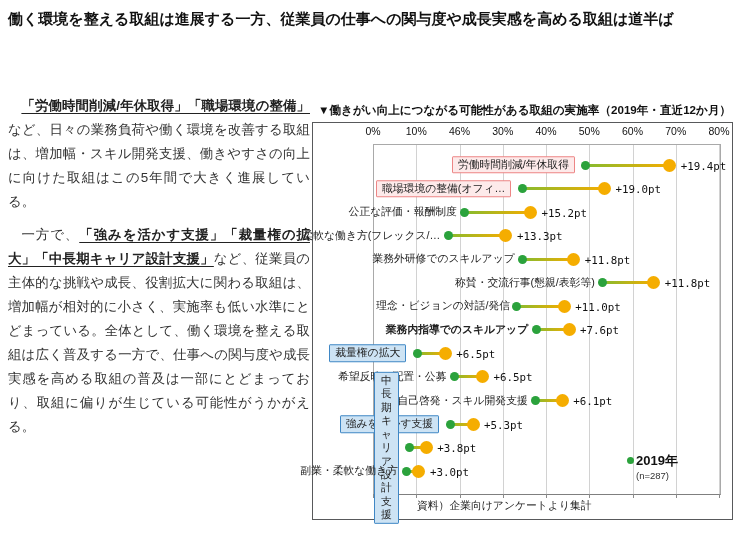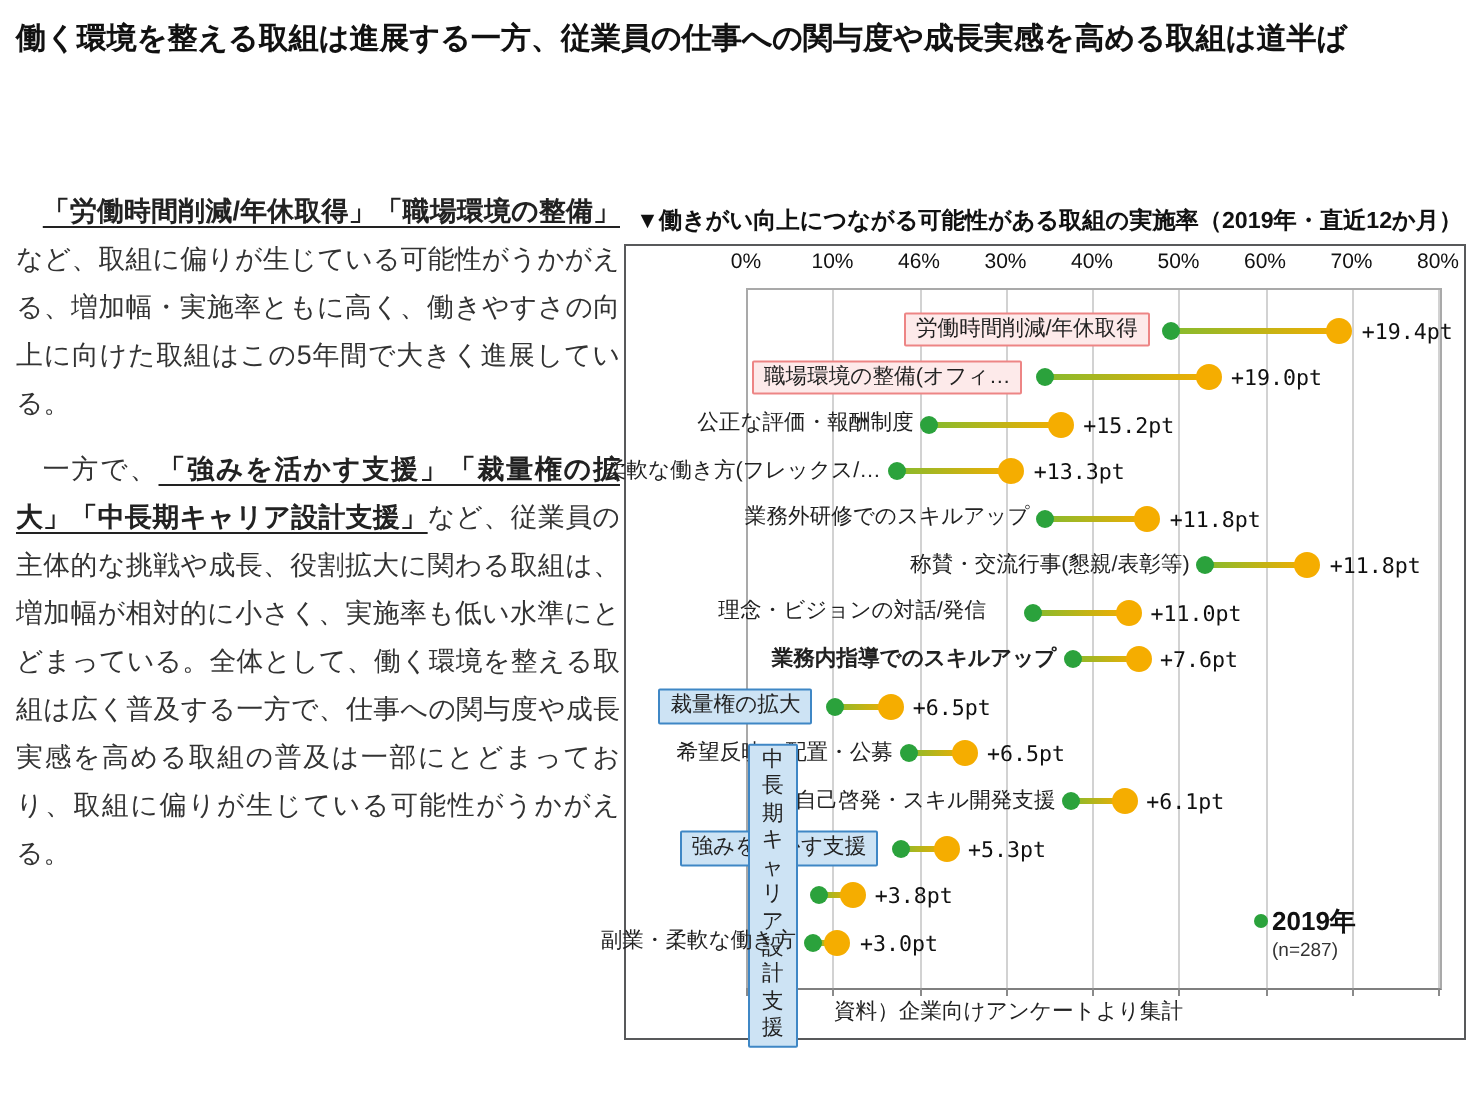--- a/index.html
+++ b/index.html
@@ -51,21 +51,21 @@
   .source-note{position:absolute;left:60px;top:376px;font-size:10.8px;color:#222;white-space:nowrap;margin-left:44px;}
 </style>
 </head>
 <body>
 
 <div class="page">
 
   <div class="page-title">働く環境を整える取組は進展する一方、従業員の仕事への関与度や成長実感を高める取組は道半ば</div>
 
   <div class="article">
-    <p class="para indent-1"><span class="run-em">「労働時間削減/年休取得」「職場環境の整備」</span><span class="run-normal">など、取組に偏りが生じている可能性がうかがえる、増加幅・実施率ともに高く、働きやすさの向上に向けた取組はこの5年間で大きく進展している。</span></p>
+    <p class="para indent-1"><span class="run-em">「労働時間削減/年休取得」「職場環境の整備」</span><span class="run-normal">など、日々の業務負荷や働く環境を改善する取組は、増加幅・スキル開発支援、働きやすさの向上に向けた取組はこの5年間で大きく進展している。</span></p>
     <p class="para indent-1"><span class="run-normal">一方で、</span><span class="run-em">「強みを活かす支援」「裁量権の拡大」「中長期キャリア設計支援」</span><span class="run-normal">など、従業員の主体的な挑戦や成長、役割拡大に関わる取組は、増加幅が相対的に小さく、実施率も低い水準にとどまっている。全体として、働く環境を整える取組は広く普及する一方で、仕事への関与度や成長実感を高める取組の普及は一部にとどまっており、取組に偏りが生じている可能性がうかがえる。</span></p>
   </div>
 
   <div class="figure-wrap">
     <div class="chart-title">▼働きがい向上につながる可能性がある取組の実施率（2019年・直近12か月）</div>
     <div class="figure-box">
       <div class="x-axis">
           <div class="x-tick-label" style="left: 0px;">0%</div>
           <div class="x-tick-label" style="left: 43.25px;">10%</div>
           <div class="x-tick-label" style="left: 86.5px;">46%</div>
@@ -120,21 +120,21 @@
           <div class="row-label" style="top: 114.2px; right: 205.22px;">業務外研修でのスキルアップ</div>
           <div class="diff-label" style="left: 210.815px; top: 114.7px;">+11.8pt</div>
           <div class="connector" style="left: 228.792px; width: 51.035px; top: 136.25px; background: linear-gradient(90deg, rgb(133, 187, 47), rgb(245, 173, 0));"></div>
           <div class="dot" style="left: 224.292px; top: 133.25px; width: 9px; height: 9px; background: rgb(43, 162, 60);"></div>
           <div class="dot" style="left: 273.327px; top: 131.25px; width: 13px; height: 13px; background: rgb(245, 173, 0);"></div>
           <div class="row-label" style="top: 137.75px; right: 125.207px;">称賛・交流行事(懇親/表彰等)</div>
           <div class="diff-label" style="left: 290.827px; top: 138.25px;">+11.8pt</div>
           <div class="connector" style="left: 142.725px; width: 47.575px; top: 159.8px; background: linear-gradient(90deg, rgb(133, 187, 47), rgb(245, 173, 0));"></div>
           <div class="dot" style="left: 138.225px; top: 156.8px; width: 9px; height: 9px; background: rgb(43, 162, 60);"></div>
           <div class="dot" style="left: 183.8px; top: 154.8px; width: 13px; height: 13px; background: rgb(245, 173, 0);"></div>
-          <div class="row-label" style="top: 161.3px; right: 227px;">理念・ビジョンの対話/発信</div>
+          <div class="row-label" style="top: 161.3px; right: 210px;">理念・ビジョンの対話/発信</div>
           <div class="diff-label" style="left: 201.3px; top: 161.8px;">+11.0pt</div>
           <div class="connector" style="left: 162.188px; width: 32.87px; top: 183.35px; background: linear-gradient(90deg, rgb(133, 187, 47), rgb(245, 173, 0));"></div>
           <div class="dot" style="left: 157.688px; top: 180.35px; width: 9px; height: 9px; background: rgb(43, 162, 60);"></div>
           <div class="dot" style="left: 188.558px; top: 178.35px; width: 13px; height: 13px; background: rgb(245, 173, 0);"></div>
           <div class="row-label" style="top: 184.85px; right: 191.812px; font-weight: bold;">業務内指導でのスキルアップ</div>
           <div class="diff-label" style="left: 206.058px; top: 185.35px;">+7.6pt</div>
           <div class="connector" style="left: 43.25px; width: 28.1125px; top: 206.9px; background: linear-gradient(90deg, rgb(133, 187, 47), rgb(245, 173, 0));"></div>
           <div class="dot" style="left: 38.75px; top: 203.9px; width: 9px; height: 9px; background: rgb(43, 162, 60);"></div>
           <div class="dot" style="left: 64.8625px; top: 201.9px; width: 13px; height: 13px; background: rgb(245, 173, 0);"></div>
           <div class="row-label box-blue" style="top: 208.4px; right: 313.75px;">裁量権の拡大</div>

